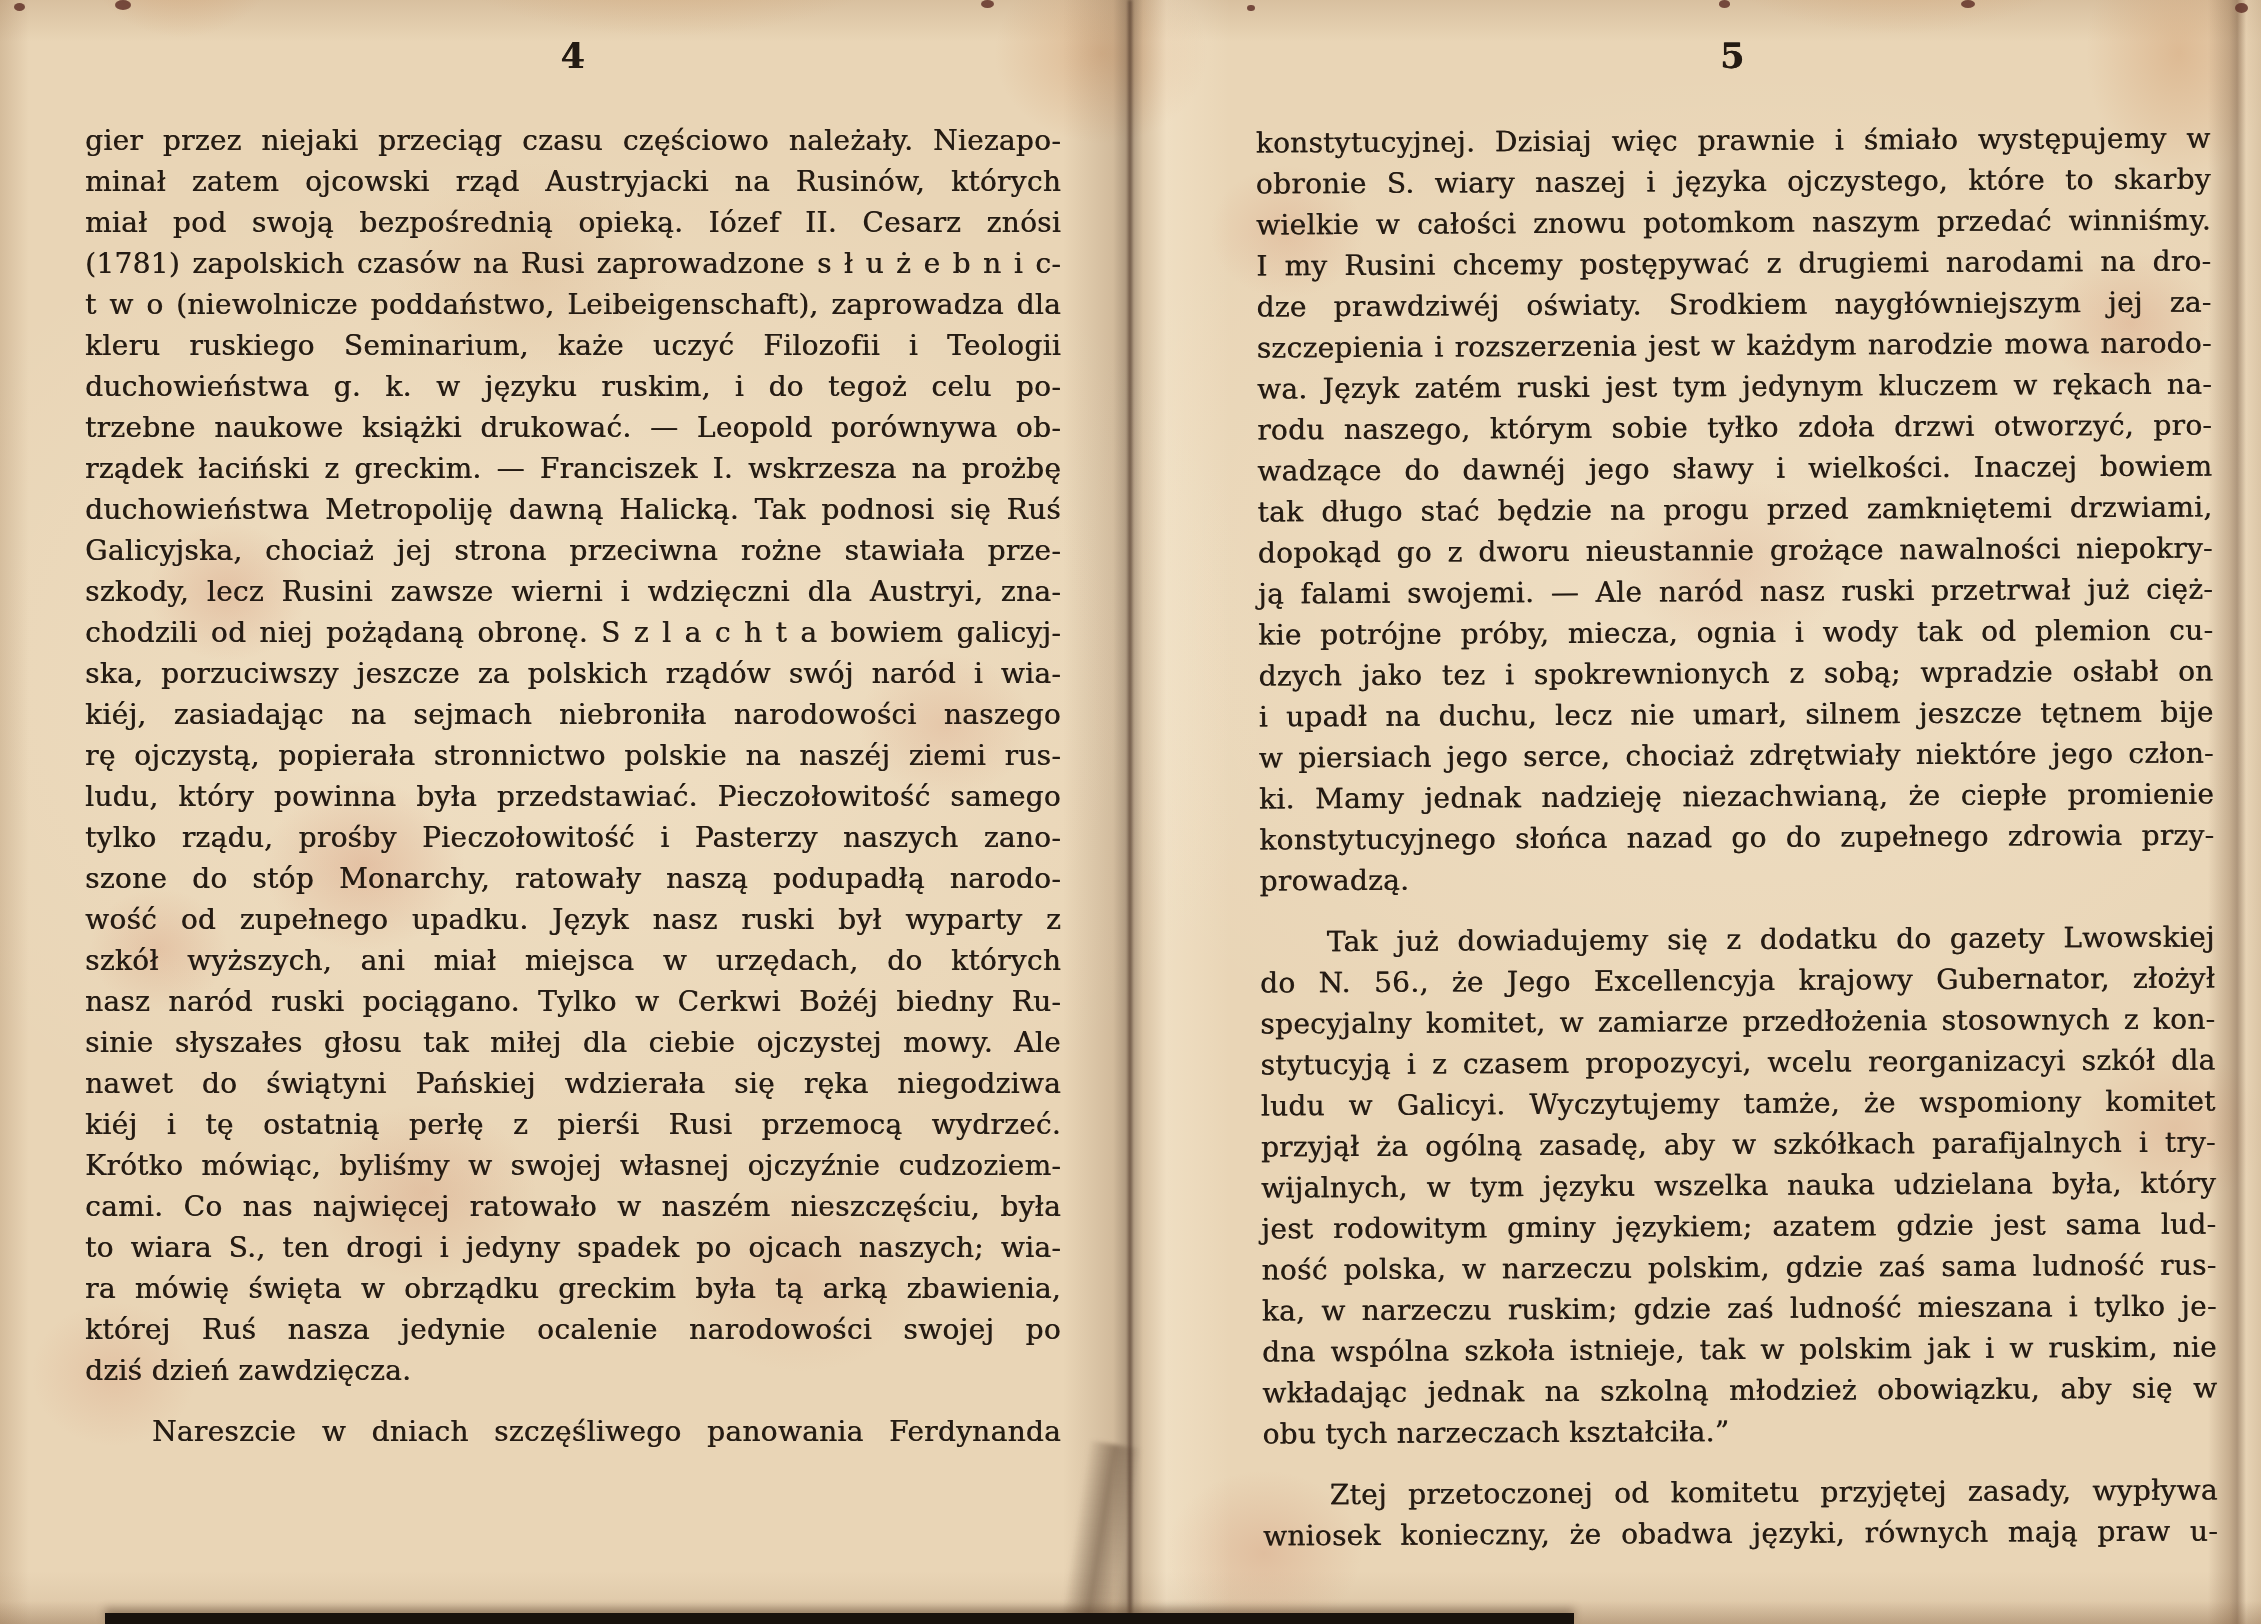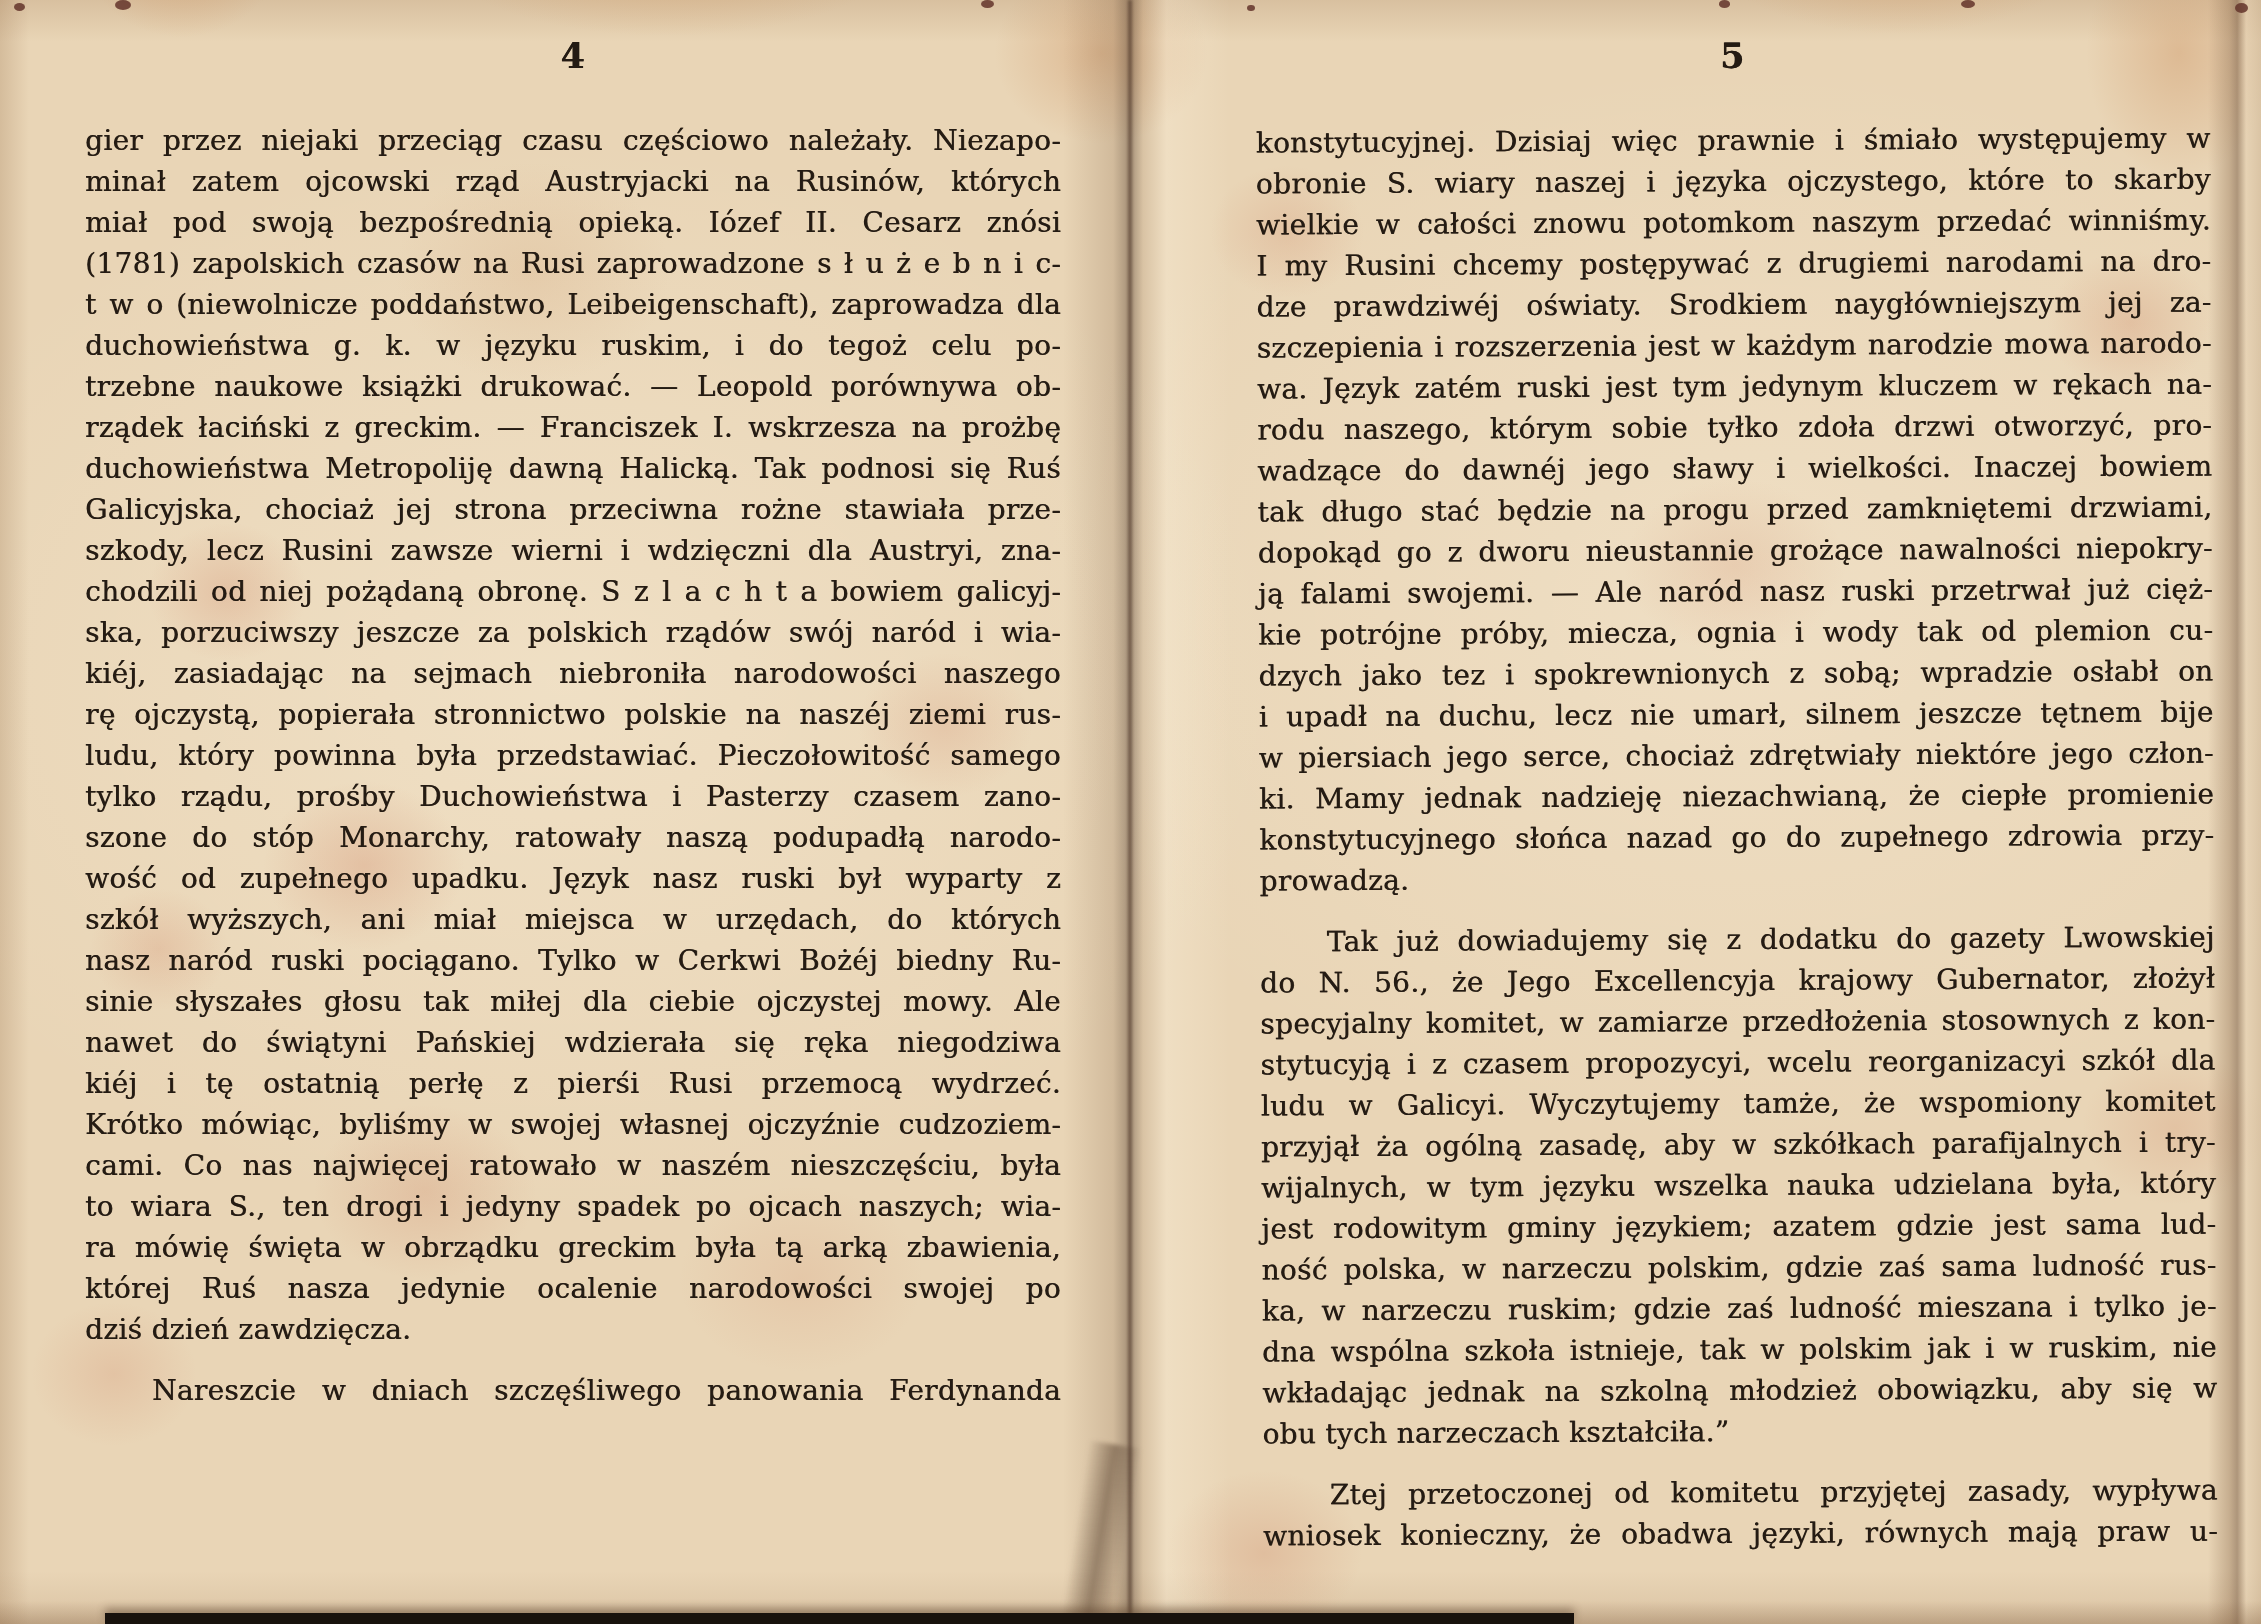--- a/index.html
+++ b/index.html
@@ -126,32 +126,33 @@
 
   <div class="pagecol left">
     <div class="pagenum">4</div>
     <div class="textblock">
         <div class="para">
           <div class="line">gier przez niejaki przeciąg czasu częściowo należały. Niezapo-</div>
           <div class="line">minał zatem ojcowski rząd Austryjacki na Rusinów, których</div>
           <div class="line">miał pod swoją bezpośrednią opieką. Iózef II. Cesarz znósi</div>
           <div class="line">(1781) zapolskich czasów na Rusi zaprowadzone s ł u ż e b n i c-</div>
           <div class="line">t w o (niewolnicze poddaństwo, Leibeigenschaft), zaprowadza dla</div>
+          <div class="line">kleru ruskiego Seminarium, każe uczyć Filozofii i Teologii</div>
           <div class="line">duchowieństwa g. k. w języku ruskim, i do tegoż celu po-</div>
           <div class="line">trzebne naukowe książki drukować. — Leopold porównywa ob-</div>
           <div class="line">rządek łaciński z greckim. — Franciszek I. wskrzesza na prożbę</div>
           <div class="line">duchowieństwa Metropoliję dawną Halicką. Tak podnosi się Ruś</div>
           <div class="line">Galicyjska, chociaż jej strona przeciwna rożne stawiała prze-</div>
           <div class="line">szkody, lecz Rusini zawsze wierni i wdzięczni dla Austryi, zna-</div>
           <div class="line">chodzili od niej pożądaną obronę. S z l a c h t a bowiem galicyj-</div>
           <div class="line">ska, porzuciwszy jeszcze za polskich rządów swój naród i wia-</div>
           <div class="line">kiéj, zasiadając na sejmach niebroniła narodowości naszego</div>
           <div class="line">rę ojczystą, popierała stronnictwo polskie na naszéj ziemi rus-</div>
           <div class="line">ludu, który powinna była przedstawiać. Pieczołowitość samego</div>
-          <div class="line">tylko rządu, prośby Duchowieństwa i Pasterzy czasem zano-</div>
+          <div class="line">tylko rządu, prośby Pieczołowitość i Pasterzy naszych zano-</div>
           <div class="line">szone do stóp Monarchy, ratowały naszą podupadłą narodo-</div>
           <div class="line">wość od zupełnego upadku. Język nasz ruski był wyparty z</div>
           <div class="line">szkół wyższych, ani miał miejsca w urzędach, do których</div>
           <div class="line">nasz naród ruski pociągano. Tylko w Cerkwi Bożéj biedny Ru-</div>
           <div class="line">sinie słyszałes głosu tak miłej dla ciebie ojczystej mowy. Ale</div>
           <div class="line">nawet do świątyni Pańskiej wdzierała się ręka niegodziwa</div>
           <div class="line">kiéj i tę ostatnią perłę z pierśi Rusi przemocą wydrzeć.</div>
           <div class="line">Krótko mówiąc, byliśmy w swojej własnej ojczyźnie cudzoziem-</div>
           <div class="line">cami. Co nas najwięcej ratowało w naszém nieszczęściu, była</div>
           <div class="line">to wiara S., ten drogi i jedyny spadek po ojcach naszych; wia-</div>

